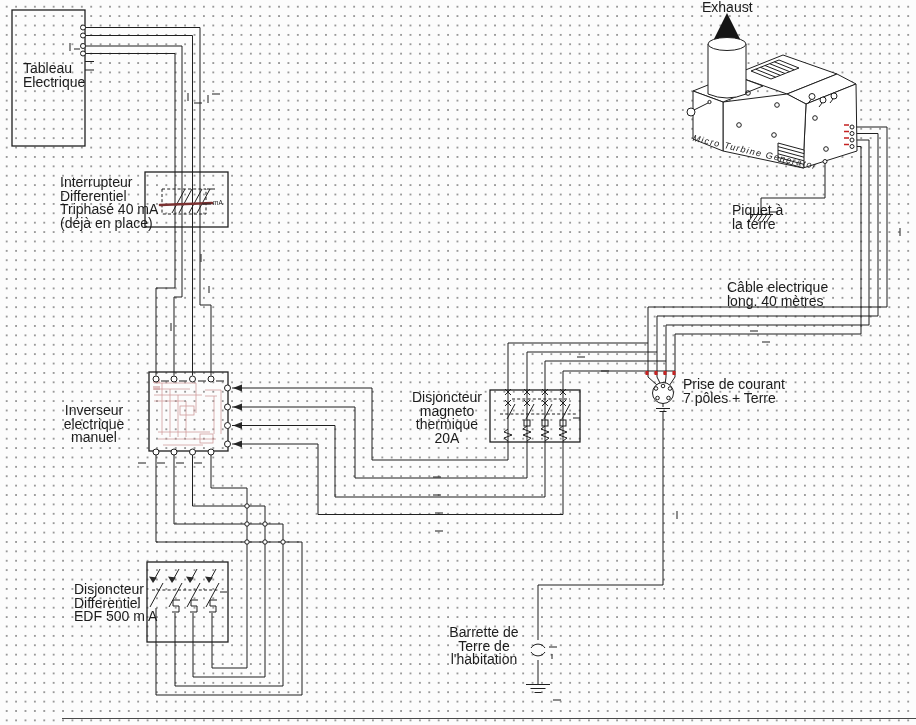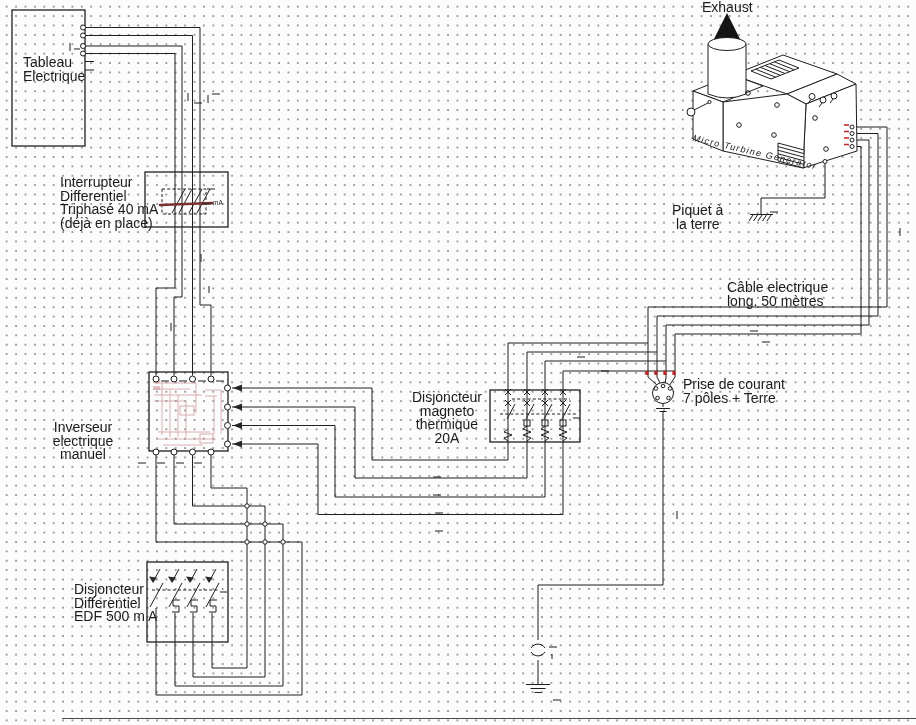--- a/index.html
+++ b/index.html
@@ -247,39 +247,42 @@
     <path class="w" d="M201,254 V262 M209,286 V293 M171,323 V331"></path>
     <path class="w" d="M433,477 H441 M433,495 H441 M435,513 H443 M435,531 H443"></path>
     <path class="w" d="M577,357 H585 M601,371 H609 M677,511 V519"></path>
     <path class="w" d="M750,331 H758 M762,342 H770 M900,228 V236 M770,212 H778"></path>
     <path class="w" d="M549,647 H557 M552,654 V659 M553,700 H561"></path>
   </g>
 
   <line x1="62" y1="718.5" x2="916" y2="718.5" stroke="#4a4a4a" stroke-width="1"></line>
 </svg>
 
-<div class="lbl" style="left:23px;top:56px;">Tableau
+<div class="lbl" style="left:23px;top:62px;">Tableau
 Electrique</div>
 <div class="lbl" style="left:60px;top:176px;">Interrupteur
 Differentiel
 Triphasé 40 mA
 (déjà en place)</div>
-<div class="lbl ctr" style="left:49px;top:404px;width:68px;margin-top:17px;">Inverseur
+<div class="lbl ctr" style="left:60px;top:404px;width:68px;">Inverseur
 electrique
 manuel</div>
 <div class="lbl" style="left:74px;top:583px;">Disjoncteur
 Differentiel
 EDF 500 m A</div>
 <div class="lbl ctr" style="left:401px;top:391px;width:92px;">Disjoncteur
 magneto
 thermique
 20A</div>
 <div class="lbl" style="left:702px;top:1px;">Exhaust</div>
-<div class="lbl" style="left:672px;top:204px;text-align:center;">Piquet à
+<div class="lbl" style="left:732px;top:204px;">Piquet à
 la terre</div>
 <div class="lbl" style="left:727px;top:281px;">Câble electrique
-long. 50 mètres</div>
+long. 40 mètres</div>
 <div class="lbl" style="left:683px;top:378px;">Prise de courant
 7 pôles + Terre</div>
+<div class="lbl ctr" style="left:448px;top:626px;width:72px;">Barrette de
+Terre de
+l'habitation</div>
 <div class="lbl" id="lbl-ma" style="left:213px;top:199px;">mA</div>
 <div id="lbl-genname">Micro Turbine Generator</div>
 
 </div>
 
 </body></html>

